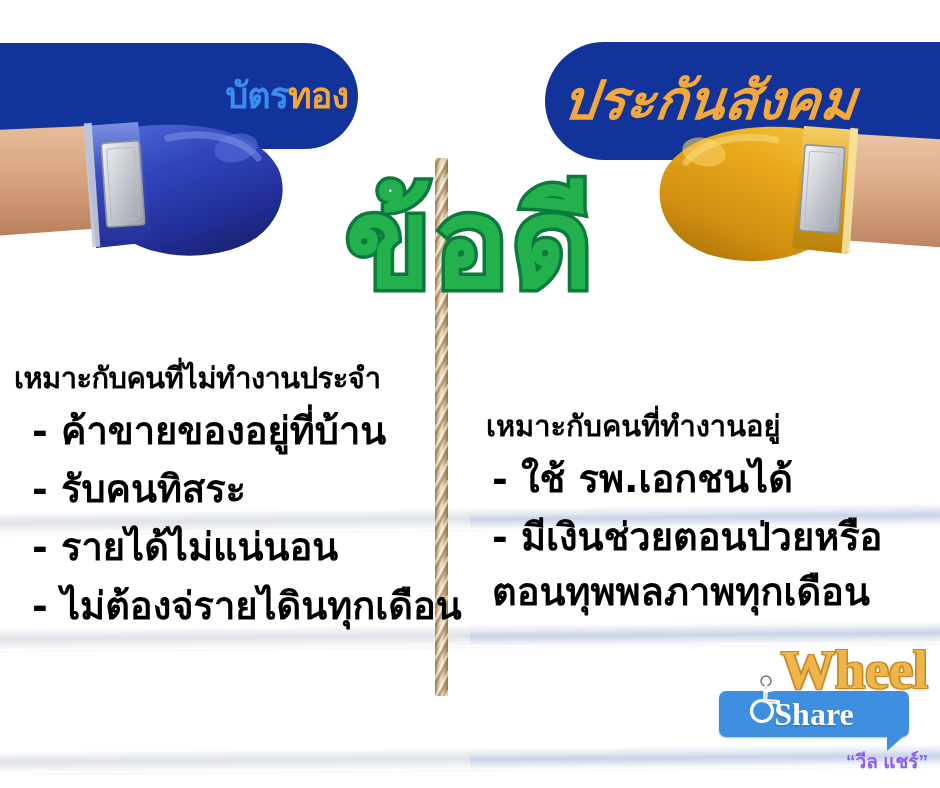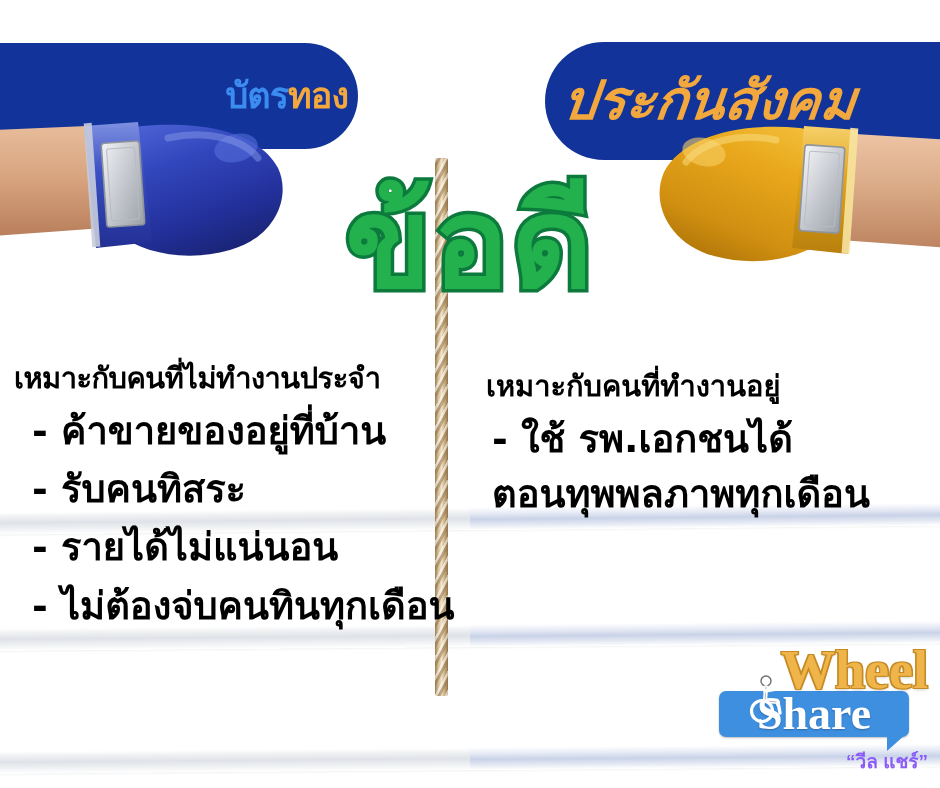--- a/index.html
+++ b/index.html
@@ -122,21 +122,21 @@
   }
   #col-left{left:14px;top:360px;width:410px;}
   #col-right{left:478px;top:368px;width:430px;}
 
   .col-heading{font-size:29px;white-space:nowrap;}
   #col-left .col-heading{letter-spacing:-0.5px;}
   .col-item{font-size:38px;margin-top:9px;white-space:nowrap;}
   #col-left .col-item{padding-left:18px;}
   #col-right .col-item{padding-left:14px;}
   .col-item.cont{padding-left:46px;margin-top:6px;}
-  #col-right .col-heading{padding-left:8px;}
+  #col-right .col-heading{padding-left:8px;margin-top:40px;}
 
   
   #logo{
     position:absolute;
     left:700px;top:643px;
     width:228px;height:136px;
     z-index:8;
     text-align:right;
   }
   #logo-wheel{
@@ -164,21 +164,21 @@
   }
   #logo-bubble::after{
     content:"";
     position:absolute;
     right:4px;bottom:-14px;
     border-left:18px solid #3e8fe0;
     border-bottom:16px solid transparent;
   }
   #logo-share{
     font-family:"Liberation Serif","DejaVu Serif",serif;
-    font-size:46px;font-weight:700;color:#ffffff;
+    font-size:32px;font-weight:700;color:#ffffff;
     line-height:1;
     text-shadow:0 1px 2px rgba(0,0,0,.25);
     position:relative;z-index:2;
   }
   #wheelchair-icon{
     position:absolute;
     left:26px;top:-16px;
     width:40px;height:48px;
     z-index:3;
   }
@@ -298,26 +298,27 @@
 
   <div id="headline">
     <span class="hl-text">ข้อดี</span>
   </div>
 
   <div class="col" id="col-left">
     <div class="col-heading">เหมาะกับคนที่ไม่ทำงานประจำ</div>
     <div class="col-item">- ค้าขายของอยู่ที่บ้าน</div>
     <div class="col-item">- รับคนทิสระ</div>
     <div class="col-item">- รายได้ไม่แน่นอน</div>
-    <div class="col-item">- ไม่ต้องจ่บคนทินทุกเดือน</div>
+    <div class="col-item">- ไม่ต้องจ่รายไดินทุกเดือน</div>
   </div>
 
   <div class="col" id="col-right">
     <div class="col-heading">เหมาะกับคนที่ทำงานอยู่</div>
     <div class="col-item">- ใช้ รพ.เอกชนได้</div>
+    <div class="col-item">- มีเงินช่วยตอนป่วยหรือ</div>
     <div class="col-item cont">ตอนทุพพลภาพทุกเดือน</div>
   </div>
 
   <div id="logo">
     <div id="logo-wheel">Wheel</div>
     <div id="logo-bubble">
       <svg id="wheelchair-icon" viewBox="0 0 40 48" aria-hidden="true">
         <circle cx="21" cy="6" r="5" fill="#ffffff" stroke="#6d6d6d" stroke-width="1.4"></circle>
         <path d="M21,12 L20,26 L33,27" stroke="#ffffff" stroke-width="4.2" fill="none" stroke-linecap="round" stroke-linejoin="round"></path>
         <path d="M21,12 L20,26 L33,27" stroke="#8a8a8a" stroke-width="1" fill="none" stroke-linecap="round" stroke-linejoin="round" opacity=".6"></path>

